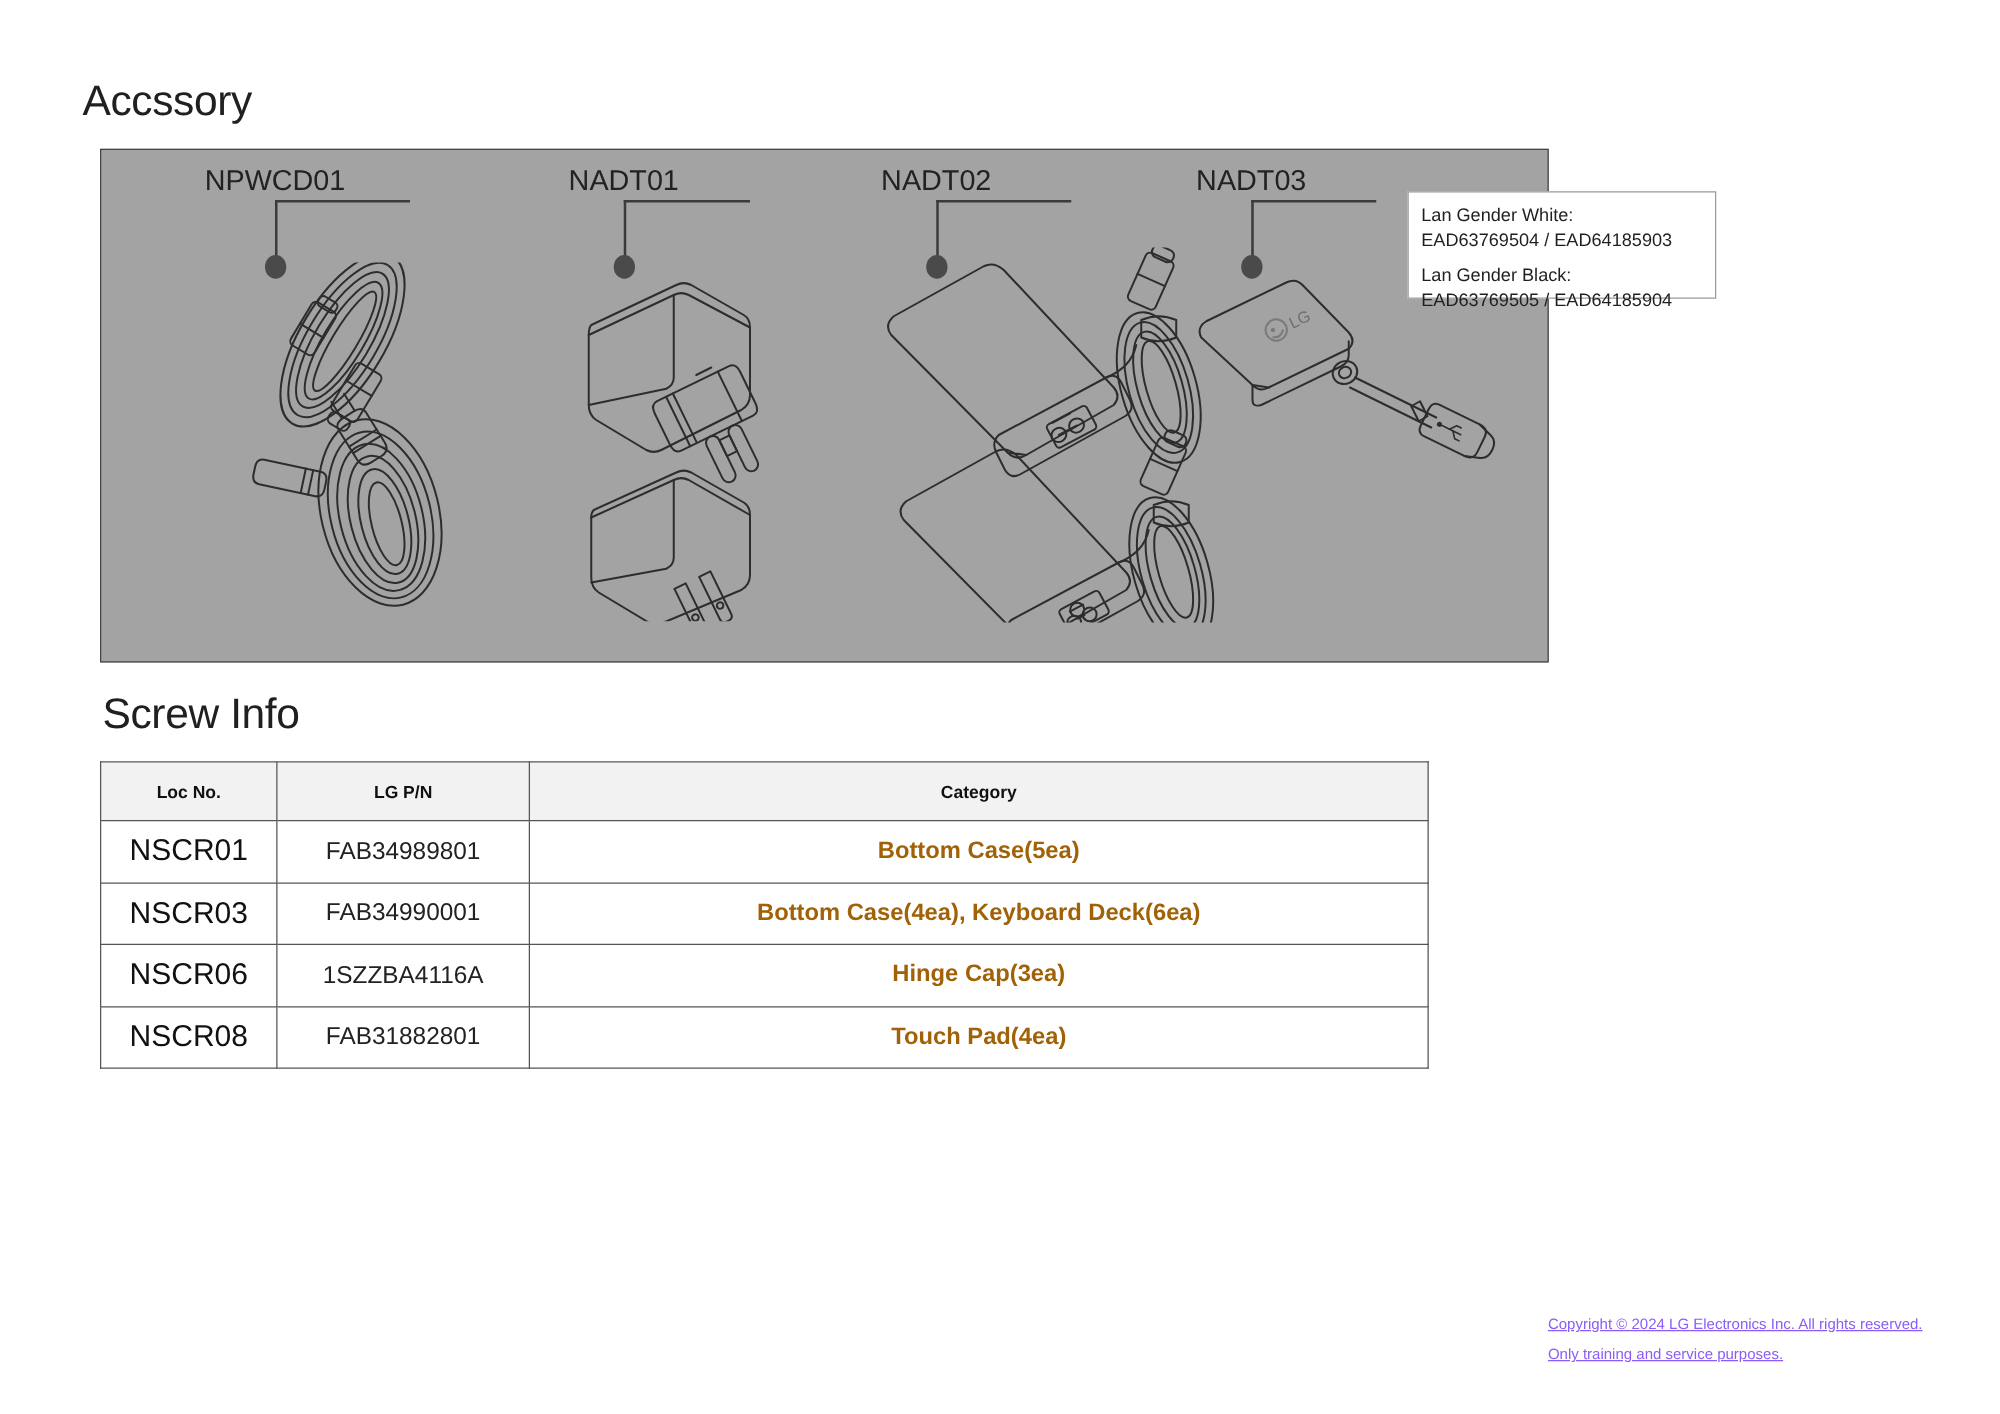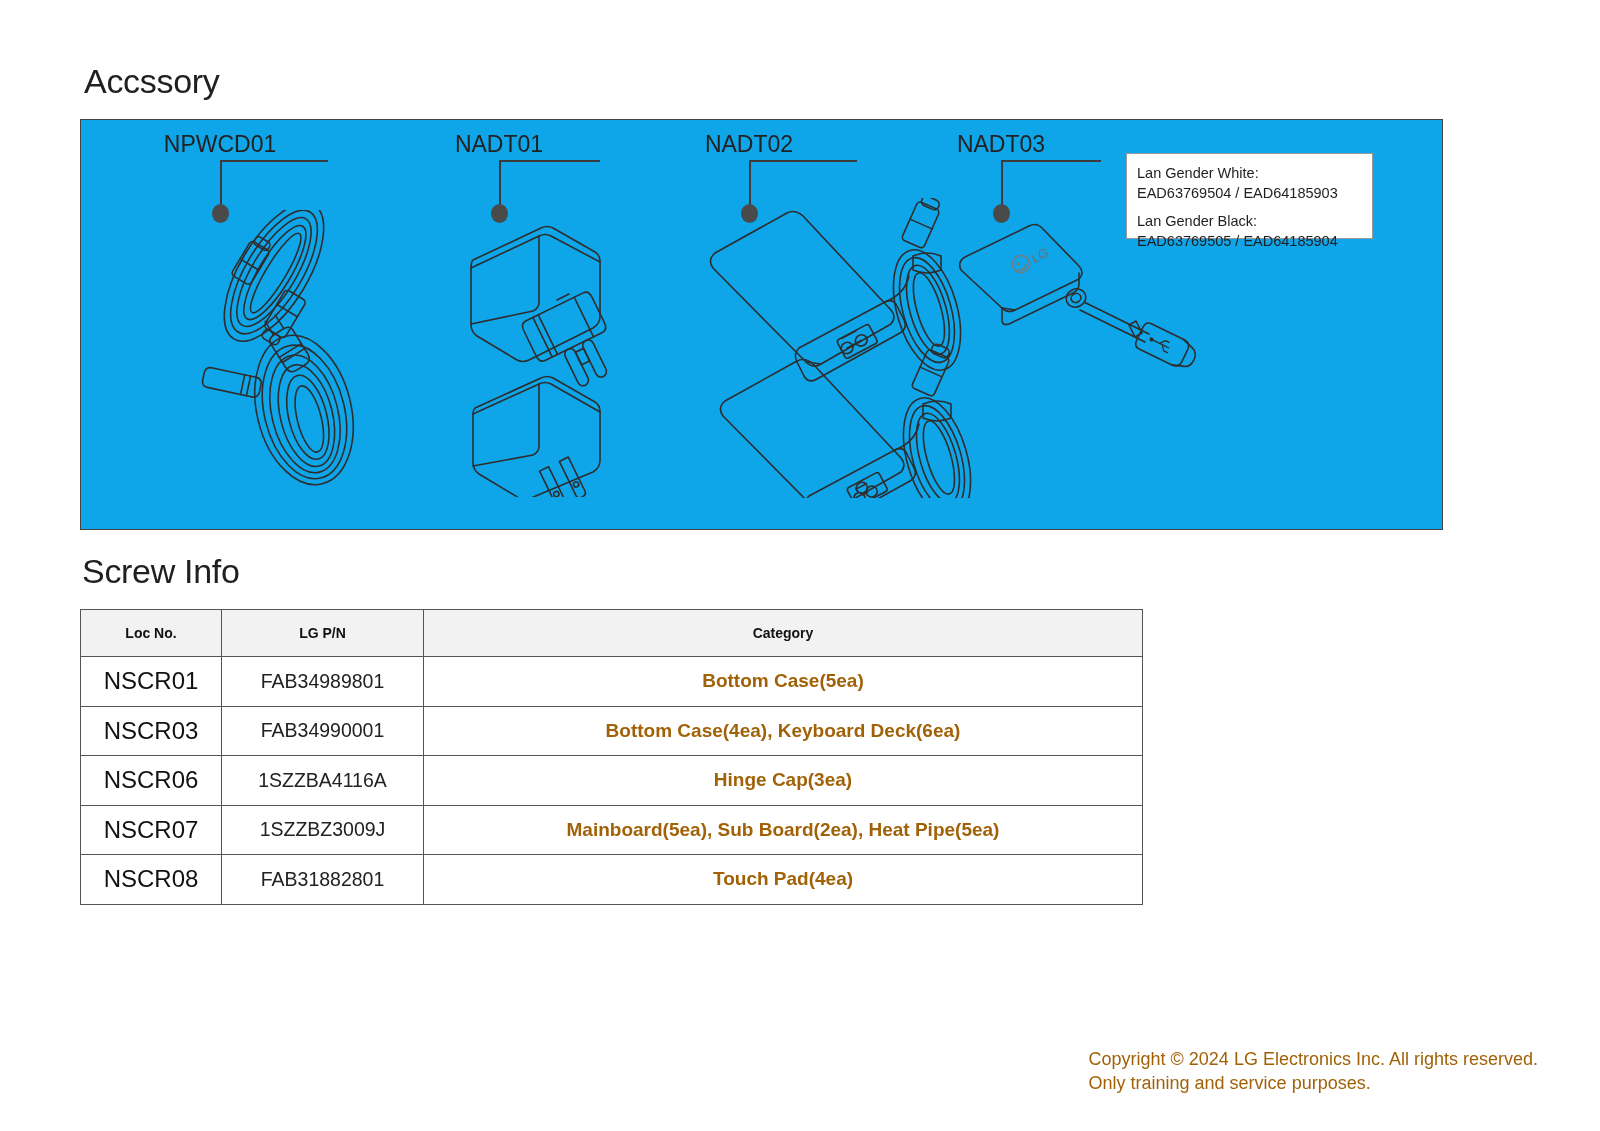--- a/index.html
+++ b/index.html
@@ -19,33 +19,33 @@
   
   .section-title {
     position: absolute;
     font-family: "Liberation Sans", sans-serif;
     font-size: 34px;
     font-weight: 400;
     letter-spacing: -0.3px;
     color: #202020;
     white-space: nowrap;
   }
-  #accessory-title { left: 84px; top: 62px; }
+  #accessory-title { left: 66px; top: 62px; }
   #screw-title     { left: 82px; top: 552px; }
 
   
   #accessory-panel {
     position: absolute;
     left: 80px;
     top: 119px;
-    width: 1363px;
+    width: 1159px;
     height: 411px;
     border: 1.5px solid #444;
     box-sizing: border-box;
-    background: #0ea5e9;
+    background: #a3a3a3;
     padding-left: 44px;
   }
 
   
   .leader {
     position: absolute;
   }
   .leader .lbl {
     position: absolute;
     bottom: 100%;
@@ -150,25 +150,26 @@
   }
 
   
   #footer {
     position: absolute;
     right: 62px;
     bottom: 36px;
     text-align: left;
   }
   #footer div {
-    font-size: 18px;
+    font-size: 12px;
     line-height: 24px;
-    color: #a16207;
+    color: #8b5cf6;
     white-space: nowrap;
     font-family: "Liberation Sans", sans-serif;
+    text-decoration: underline;
   }
 </style>
 </head>
 <body>
 
 <div class="section-title" id="accessory-title">Accssory</div>
 
 <div id="accessory-panel">
 
   <div class="leader" style="left:139px; top:40px;">
@@ -414,25 +415,20 @@
       <td class="loc">NSCR03</td>
       <td class="pn">FAB34990001</td>
       <td class="cat">Bottom Case(4ea), Keyboard Deck(6ea)</td>
     </tr>
     <tr>
       <td class="loc">NSCR06</td>
       <td class="pn">1SZZBA4116A</td>
       <td class="cat">Hinge Cap(3ea)</td>
     </tr>
     <tr>
-      <td class="loc">NSCR07</td>
-      <td class="pn">1SZZBZ3009J</td>
-      <td class="cat">Mainboard(5ea), Sub Board(2ea), Heat Pipe(5ea)</td>
-    </tr>
-    <tr>
       <td class="loc">NSCR08</td>
       <td class="pn">FAB31882801</td>
       <td class="cat">Touch Pad(4ea)</td>
     </tr>
   </tbody>
 </table>
 
 <div id="footer">
   <div>Copyright © 2024 LG Electronics Inc. All rights reserved.</div>
   <div>Only training and service purposes.</div>

